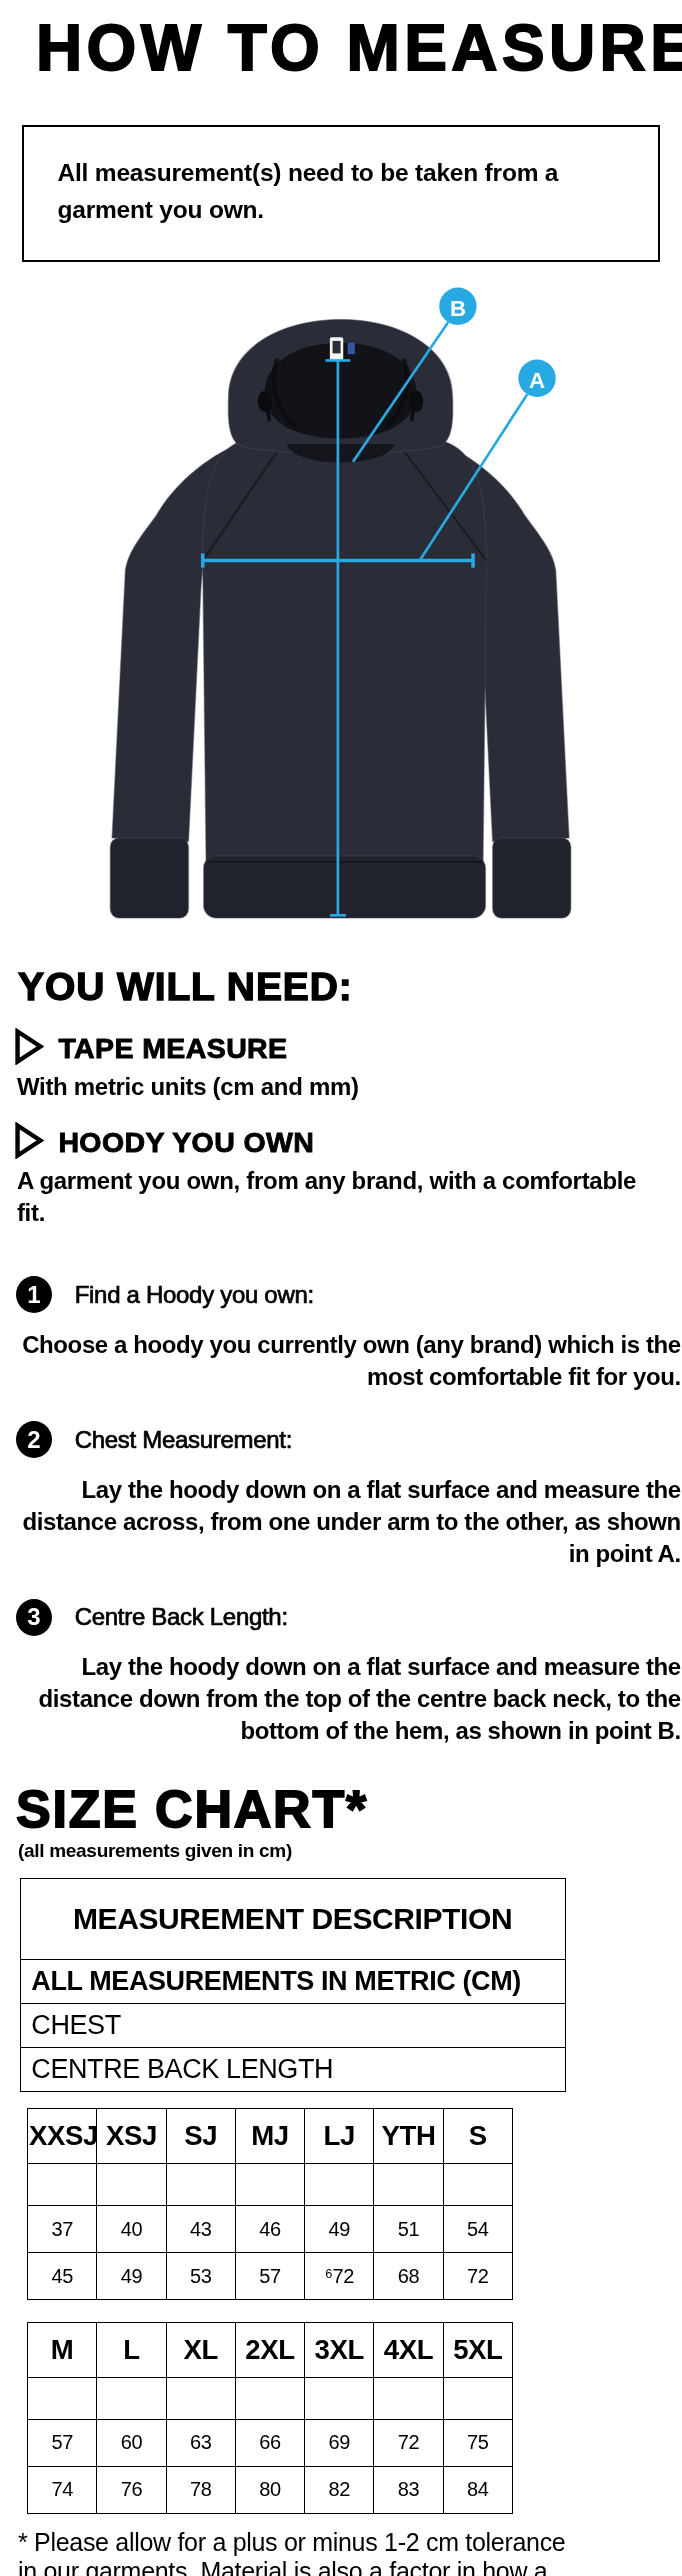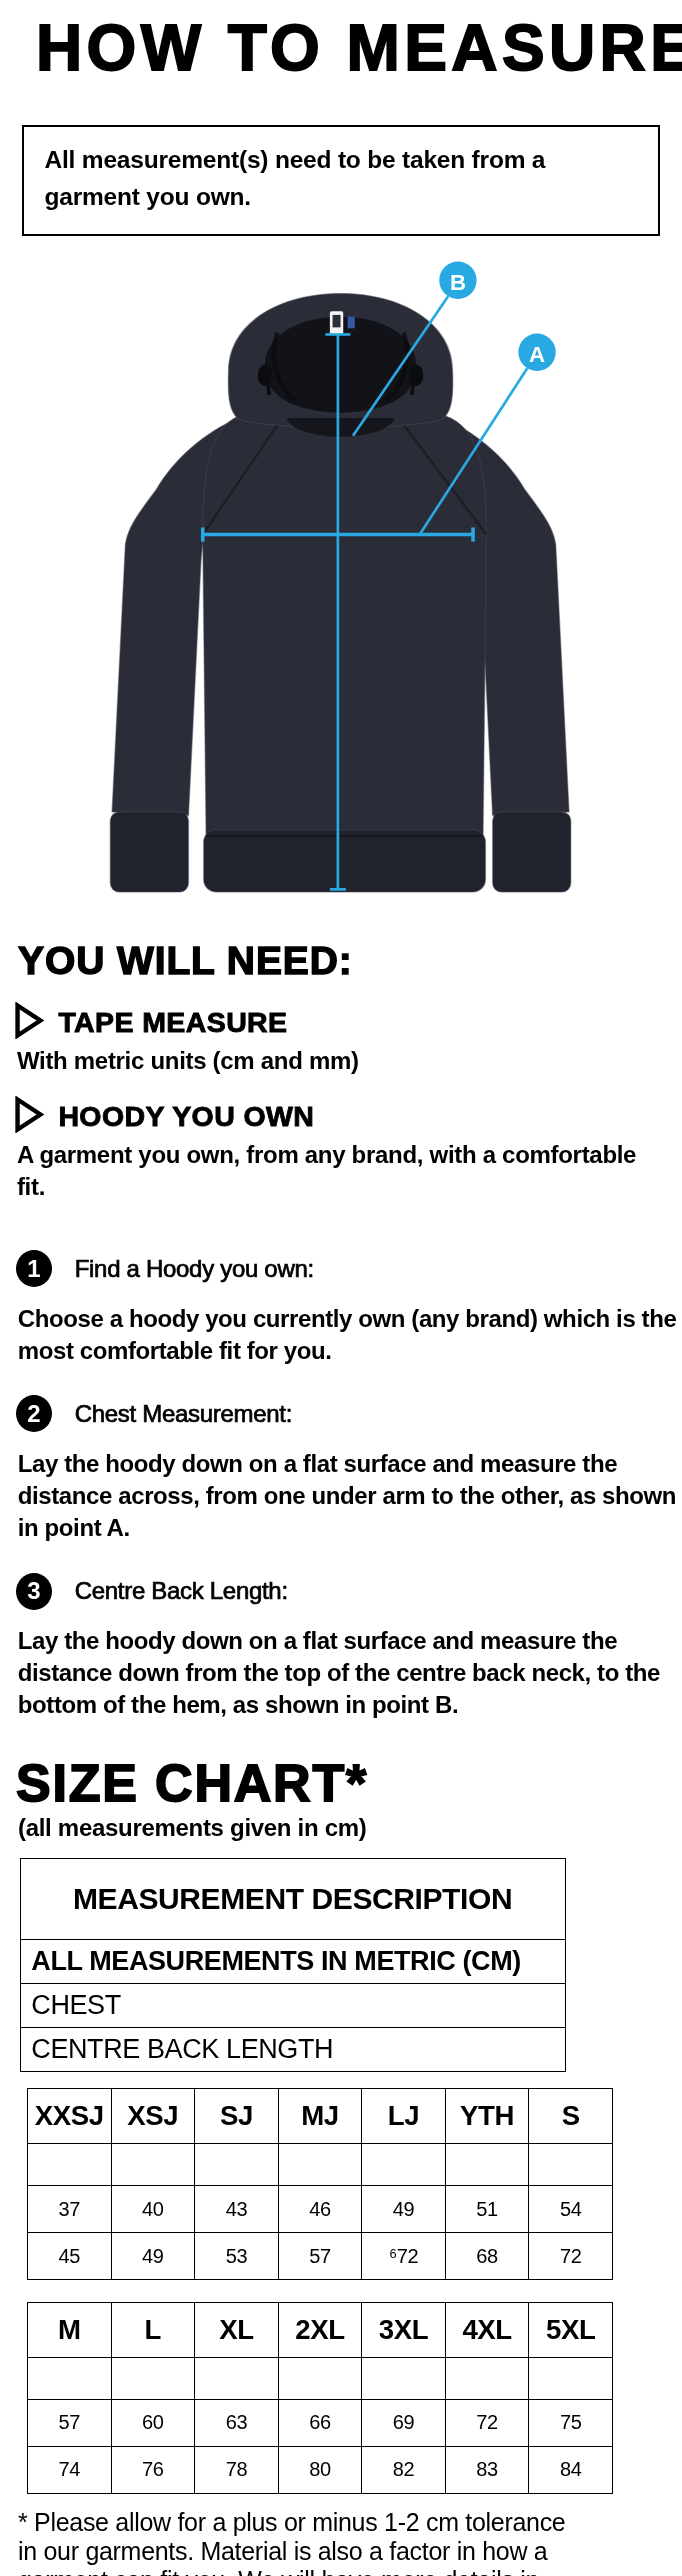--- a/index.html
+++ b/index.html
@@ -9,21 +9,21 @@
     -webkit-font-smoothing:antialiased;
   }
   h1.page-title{
     margin:12.5px 0 0 36px;font-size:64px;line-height:1.12;letter-spacing:4.4px;
     font-weight:bold;-webkit-text-stroke:1.8px #000;white-space:nowrap;
   }
   .notice-box{
     margin:41px 22px 0 22px;border:2.7px solid #000;padding:15px 19.6px 18.7px 20.5px;
   }
   .notice-box p{
-    margin:0;font-size:24.5px;font-weight:bold;line-height:1.5;max-width:587px;
+    margin:13px;font-size:24.5px;font-weight:bold;line-height:1.5;max-width:587px;
     letter-spacing:-0.2px;
   }
   .diagram{position:relative;margin-top:5.3px;height:658px;}
   .diagram svg{position:absolute;left:0;top:0;}
 
   
   .need h2{
     margin:39px 0 0 18px;font-size:39px;letter-spacing:0.9px;
     font-weight:bold;-webkit-text-stroke:1.4px #000;
   }
@@ -47,41 +47,41 @@
     flex:0 0 auto;width:36px;height:37px;border-radius:50%;background:#000;color:#fff;
     display:flex;align-items:center;justify-content:center;
     font-size:24px;font-weight:bold;
   }
   .step-head h3{
     margin:12px;font-size:24px;font-weight:normal;-webkit-text-stroke:0.7px #000;
     letter-spacing:-0.3px;
   }
   .step p{
     margin:8px 0 0 1.8px;font-size:24px;font-weight:bold;line-height:1.33;
-    max-width:663px;letter-spacing:-0.4px;
+    max-width:663px;letter-spacing:-0.4px;text-align:right;
   }
 
   
   .sizechart h2{
     margin:36px 0 0 16px;font-size:52px;letter-spacing:1.8px;
     font-weight:bold;-webkit-text-stroke:1.8px #000;line-height:1.0;
   }
   .sizechart .chart-note{
-    margin:5.3px 0 0 18px;font-size:24px;font-weight:bold;letter-spacing:-0.3px;
+    margin:5.3px 0 0 18px;font-size:19px;font-weight:bold;letter-spacing:-0.3px;
   }
   table{border-collapse:collapse;background:#fff;}
   td{border:1.8px solid #000;}
   .desc-table{margin:16px 0 0 19.6px;width:546px;table-layout:fixed;}
   .desc-table td{padding:0 0 0 10.7px;height:43px;font-size:27px;letter-spacing:-0.4px;}
   .desc-table tr.t-head td{
     text-align:center;font-size:30px;font-weight:bold;padding:15px;height:50px;
     letter-spacing:-0.4px;
   }
   .desc-table tr.t-metric td{font-weight:bold;}
-  .size-table{margin:16px 0 0 27px;width:586px;table-layout:fixed;border-radius:26px;}
+  .size-table{margin:16px 0 0 27px;width:486px;table-layout:fixed;border-radius:26px;}
   .size-table td{text-align:center;font-size:20px;height:44px;letter-spacing:-0.4px;}
   .size-table tr.s-head td{font-weight:bold;font-size:27.6px;height:52px;}
   .size-table tr.s-spacer td{height:39px;}
   .size-table.adult{margin-top:21.4px;}
 
   .footnote{
     margin:14.2px 0 0 18px;font-size:25px;line-height:1.16;max-width:550px;
     letter-spacing:-0.3px;
   }
 </style>

